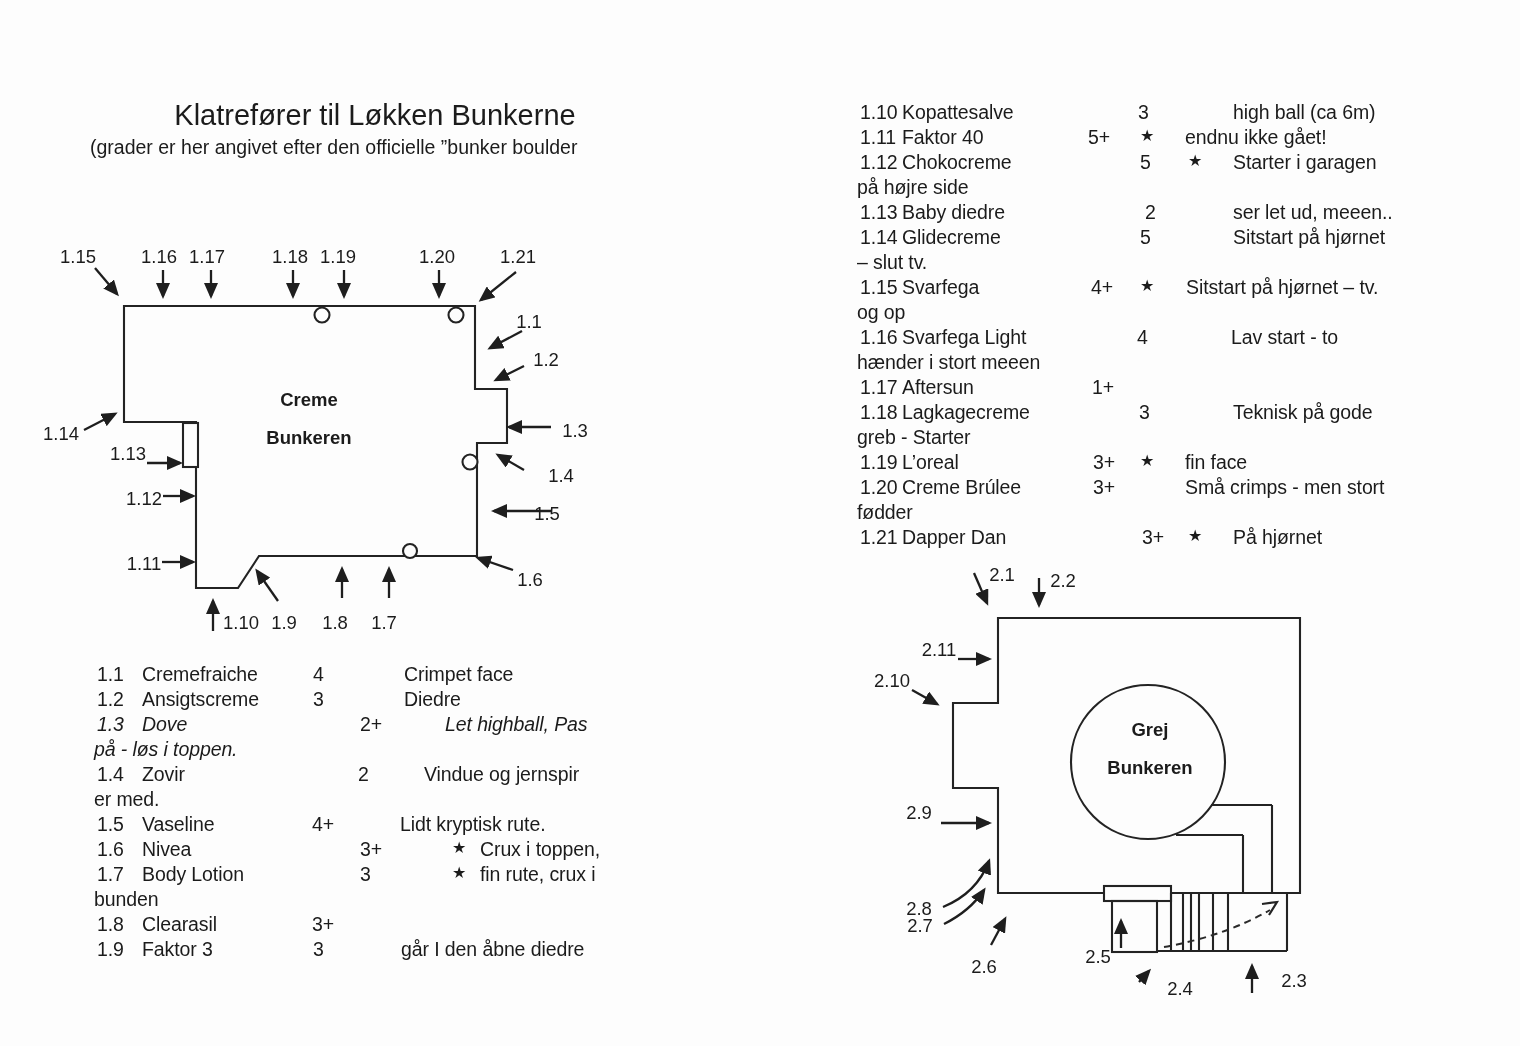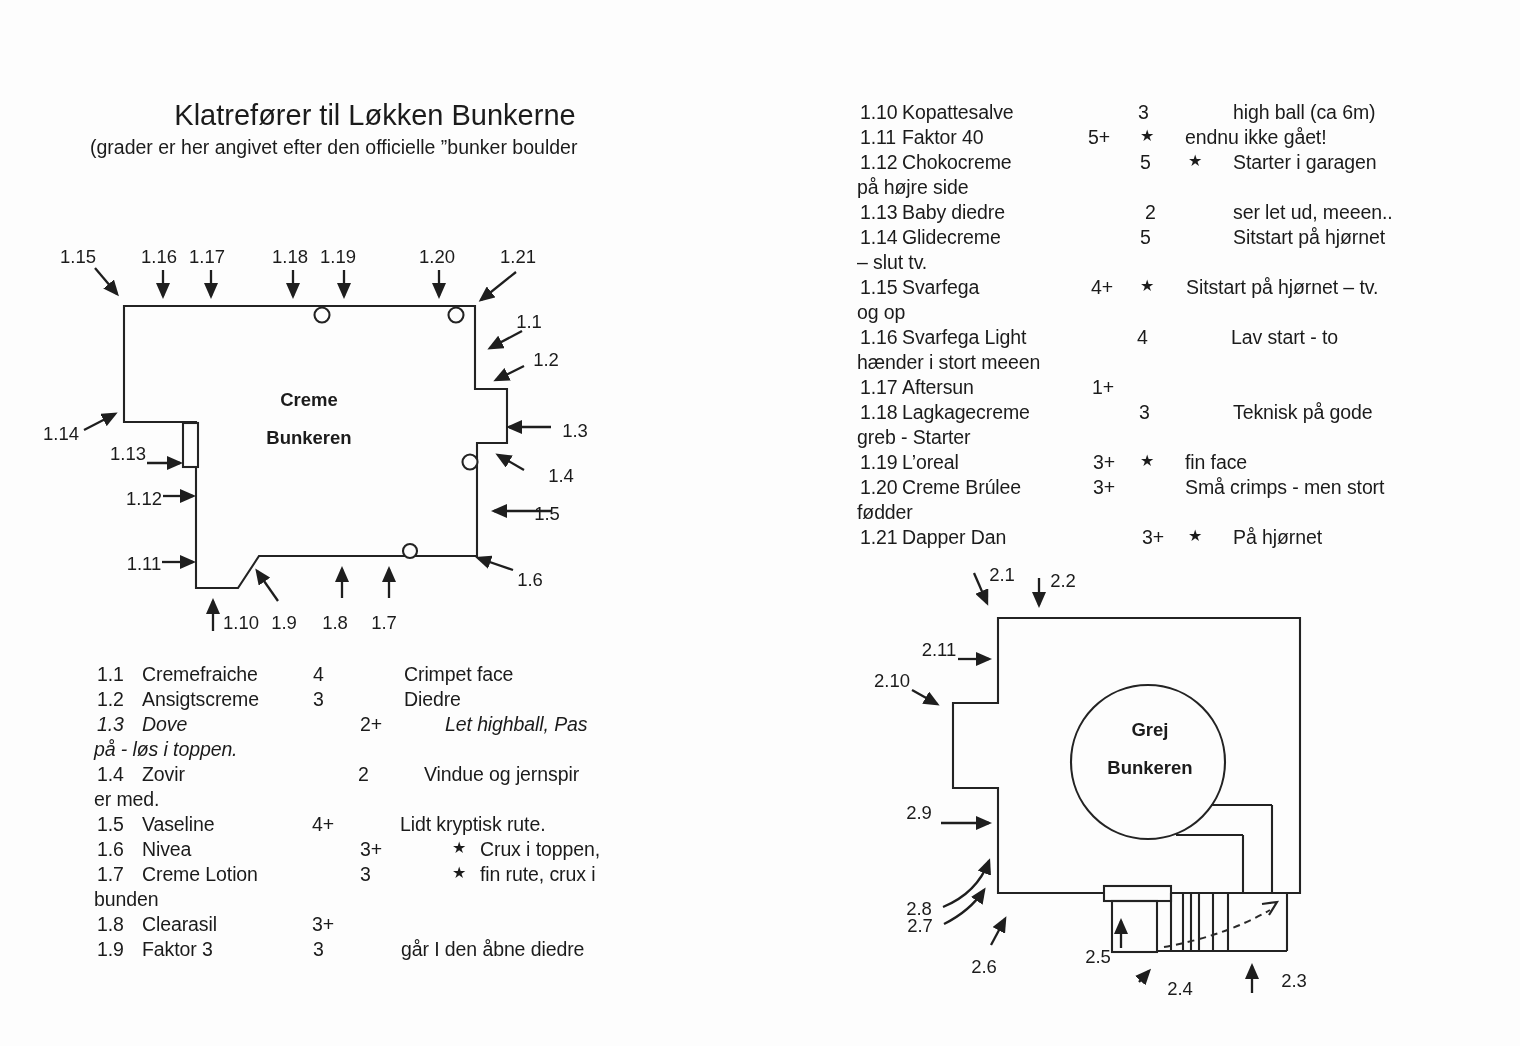--- a/index.html
+++ b/index.html
@@ -180,21 +180,21 @@
     </div>
     <div class="row" style="top:175px">
       <span style="left:0">1.6</span>
       <span style="left:45px">Nivea</span>
       <span style="left:263px">3+</span>
       <span class="st" style="left:355px">★</span>
       <span style="left:383px">Crux i toppen,</span>
     </div>
     <div class="row" style="top:200px">
       <span style="left:0">1.7</span>
-      <span style="left:45px">Creme Lotion</span>
+      <span style="left:45px">Body Lotion</span>
       <span style="left:263px">3</span>
       <span class="st" style="left:355px">★</span>
       <span style="left:383px">fin rute, crux i</span>
     </div>
     <div class="row" style="top:225px">
       <span style="left:-3px">bunden</span>
     </div>
     <div class="row" style="top:250px">
       <span style="left:0">1.8</span>
       <span style="left:45px">Clearasil</span>

